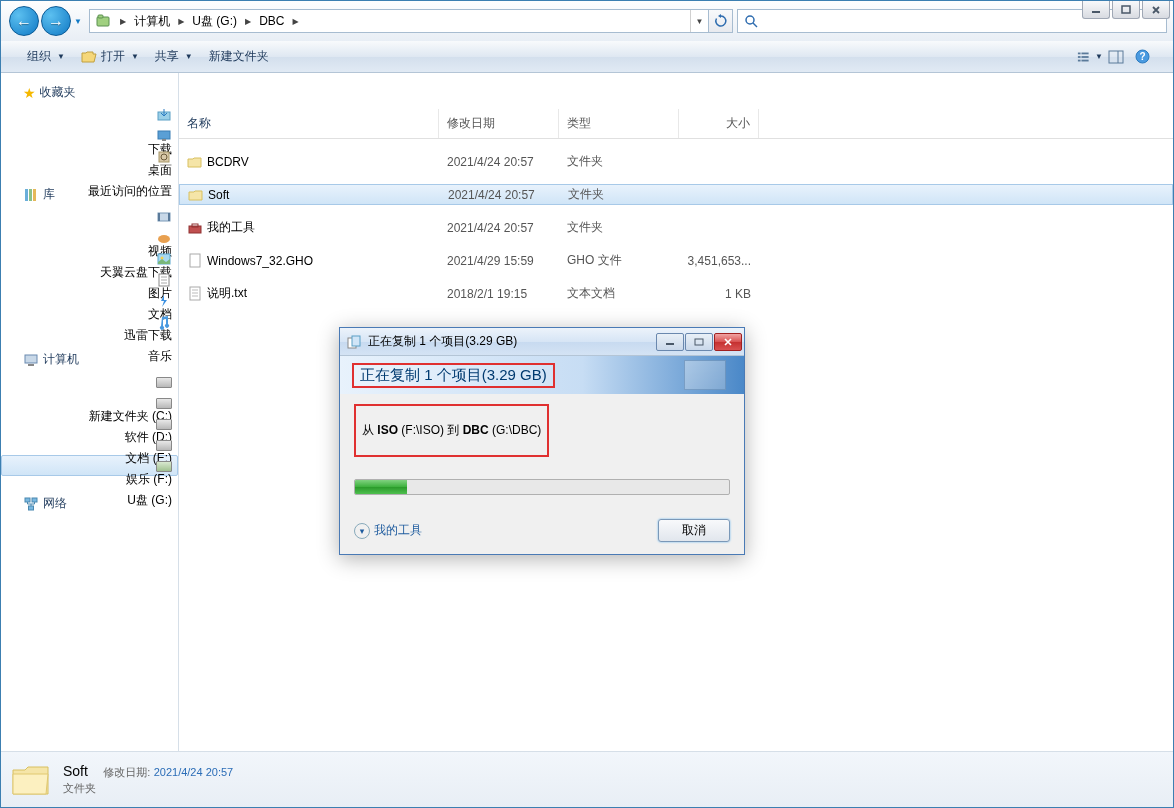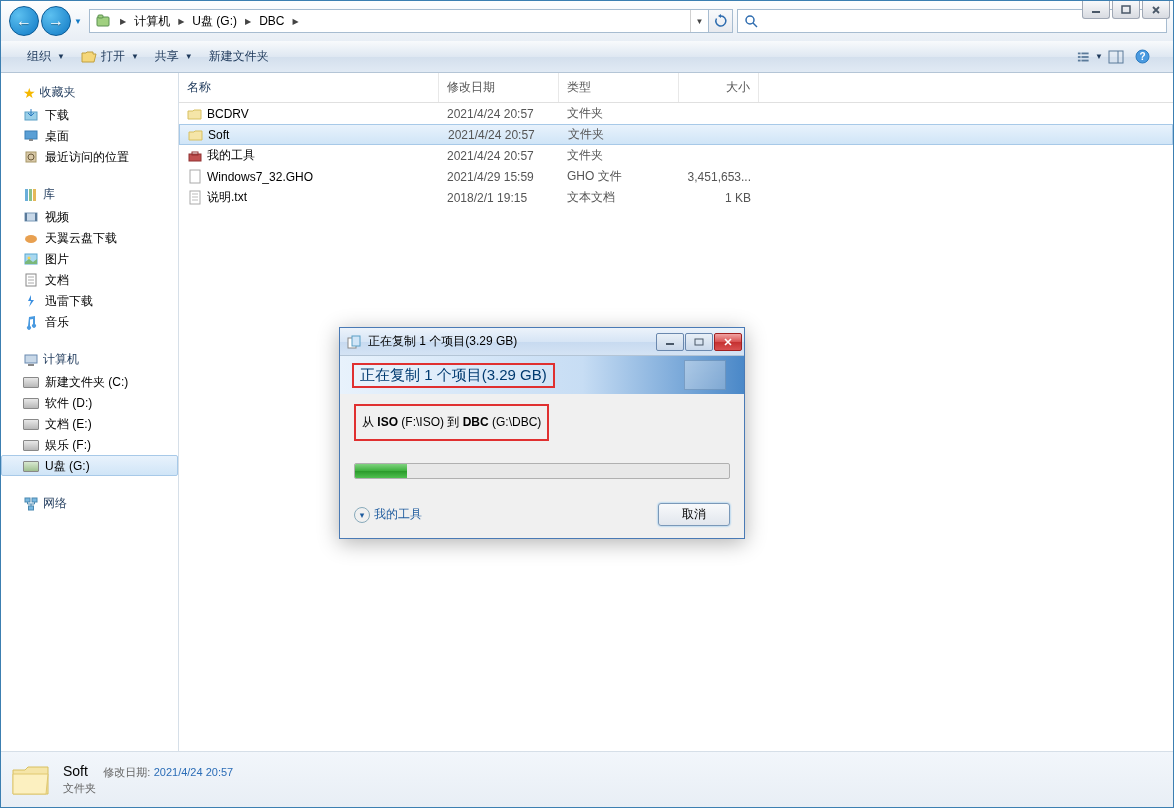--- a/index.html
+++ b/index.html
@@ -38,29 +38,29 @@
 .tb-icon { width: 26px; height: 26px; display: flex; align-items: center; justify-content: center; cursor: pointer; color: #1e395b; }
 
 
 .main { display: flex; height: 678px; }
 
 
 .tree { width: 178px; border-right: 1px solid #d6dfe8; background: #fff; padding: 8px 0; overflow: auto; }
 .tree-group { margin-bottom: 16px; }
 .tree-header { display: flex; align-items: center; padding: 3px 6px; font-size: 12px; color: #1e395b; cursor: pointer; gap: 4px; }
 .tree-header .tw { width: 12px; display: flex; align-items: center; justify-content: center; font-size: 9px; color: #666; }
-.tree-item { display: flex; align-items: flex-start; padding: 3px 6px 3px 22px; font-size: 12px; color: #000; cursor: pointer; gap: 6px; height: 21px; }
+.tree-item { display: flex; align-items: flex-end; padding: 3px 6px 3px 22px; font-size: 12px; color: #000; cursor: pointer; gap: 18px; height: 21px; flex-direction: column; }
 .tree-item.selected { background: linear-gradient(to bottom, #e8f2fc, #d0e5f7); border: 1px solid #a7c9e8; padding: 2px 5px 2px 21px; border-radius: 2px; }
 .tree-icon { width: 16px; height: 16px; display: flex; align-items: center; justify-content: center; flex-shrink: 0; }
 
 
 .filelist { flex: 1; background: #fff; }
-.fl-header { display: flex; height: 30px; border-bottom: 1px solid #e0e0e0; background: #fff; }
+.fl-header { display: flex; height: 30px; border-bottom: 1px solid #e0e0e0; background: #fff; margin-top: 36px; }
 .fl-hcol { padding: 4px 8px; font-size: 12px; color: #1e395b; border-right: 1px solid #e8e8e8; cursor: pointer; display: flex; align-items: center; }
-.fl-row { display: flex; height: 21px; align-items: center; font-size: 12px; }
+.fl-row { display: flex; height: 21px; align-items: center; font-size: 12px; margin-top: 12px; }
 .fl-row.selected { background: linear-gradient(to bottom, #e8f2fc, #d0e5f7); border: 1px solid #a7c9e8; }
 .fl-cell { padding: 0 8px; display: flex; align-items: center; gap: 4px; overflow: hidden; white-space: nowrap; }
 .fl-icon { width: 16px; height: 16px; display: flex; align-items: center; justify-content: center; flex-shrink: 0; }
 .col-name { width: 260px; }
 .col-date { width: 120px; color: #555; }
 .col-type { width: 120px; color: #555; }
 .col-size { width: 80px; color: #555; text-align: center; justify-content: flex-end; }
 
 
 .statusbar { height: 56px; border-top: 1px solid #d6dfe8; background: linear-gradient(to bottom, #f2f6fb, #e8eef5); display: flex; align-items: center; padding: 4px 8px; gap: 10px; }
@@ -78,21 +78,21 @@
 .dlg-wincontrols { display: flex; gap: 1px; }
 .dlg-winbtn { width: 28px; height: 18px; border: 1px solid #6a88ae; background: linear-gradient(to bottom, #e9f0f7, #cad8ea); border-radius: 2px; display: flex; align-items: center; justify-content: center; cursor: pointer; font-size: 10px; }
 .dlg-winbtn.close { background: linear-gradient(to bottom, #f0a3a3, #d85050 50%, #c53030 51%, #d85050); color: #fff; border-color: #a02020; }
 
 .dialog-header { height: 38px; background: linear-gradient(to right, #e8f2fc, #c7ddf4 60%, #4a88c8); display: flex; align-items: center; padding: 0 12px; position: relative; }
 .dlg-header-box { border: 2px solid #e03030; padding: 1px 6px; background: rgba(255,255,255,0.15); }
 .dlg-header-text { font-size: 15px; color: #003a70; }
 .dlg-header-img { position: absolute; right: 18px; top: 4px; width: 42px; height: 30px; background: linear-gradient(135deg, #d0e0f0, #9ab8d8); border: 1px solid #7a98b8; opacity: 0.6; }
 
 .dialog-body { padding: 10px 14px; }
-.dlg-path-box { border: 2px solid #e03030; padding: 8px 6px; font-size: 12px; display: inline-block; }
+.dlg-path-box { border: 2px solid #e03030; padding: 16px 6px; font-size: 12px; display: inline-block; }
 .progress { height: 16px; border: 1px solid #b0b0b0; background: #e8e8e8; margin-top: 22px; border-radius: 2px; overflow: hidden; }
 .progress-fill { height: 100%; width: 14%; background: linear-gradient(to bottom, #7fd27f, #3cb03c 50%, #2a9a2a 51%, #4fc04f); }
 .dlg-footer { display: flex; align-items: center; padding: 14px 14px 12px; }
 .dlg-expand { display: flex; align-items: center; gap: 4px; font-size: 12px; color: #1e5b9e; cursor: pointer; }
 .dlg-expand-icon { width: 16px; height: 16px; border: 1px solid #8ab; border-radius: 50%; display: flex; align-items: center; justify-content: center; font-size: 9px; color: #1e5b9e; }
 .dlg-spacer { flex: 1; }
 .dlg-cancel { width: 72px; height: 23px; border: 1px solid #7a98b8; background: linear-gradient(to bottom, #f8f9fb, #e1e6ed); border-radius: 3px; font-size: 12px; cursor: pointer; box-shadow: 0 0 2px #5ab0f0; margin-left: 20px; }
 .i-star { color: #f5b800; font-size: 14px; }
 .i-drive { width:16px; height:11px; background: linear-gradient(to bottom, #e8e8e8, #b8b8b8); border:1px solid #888; border-radius:1px; display:inline-block; }
 .i-usb { background: linear-gradient(to bottom, #d8e8d0, #a0c090); }

